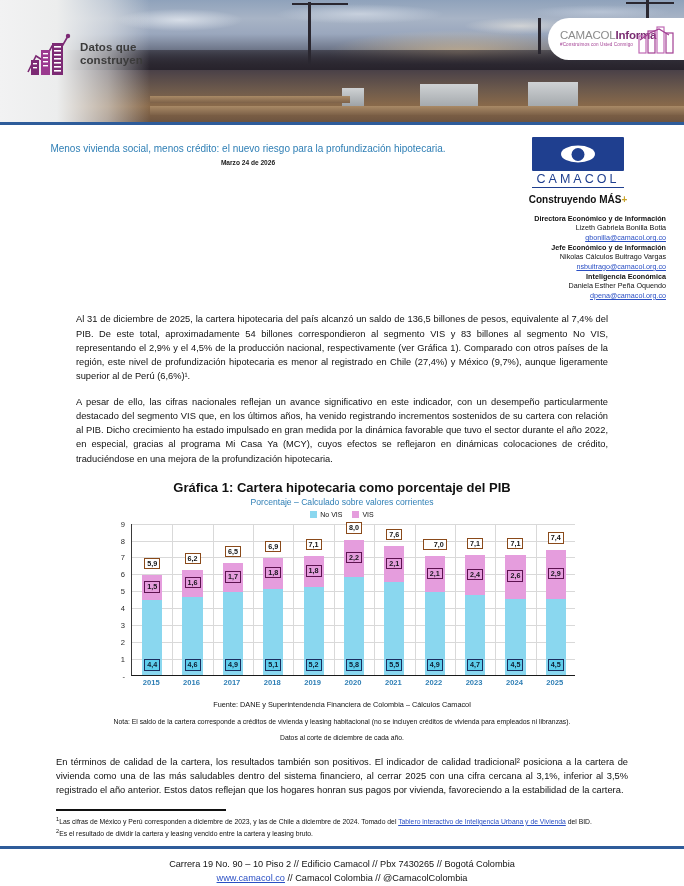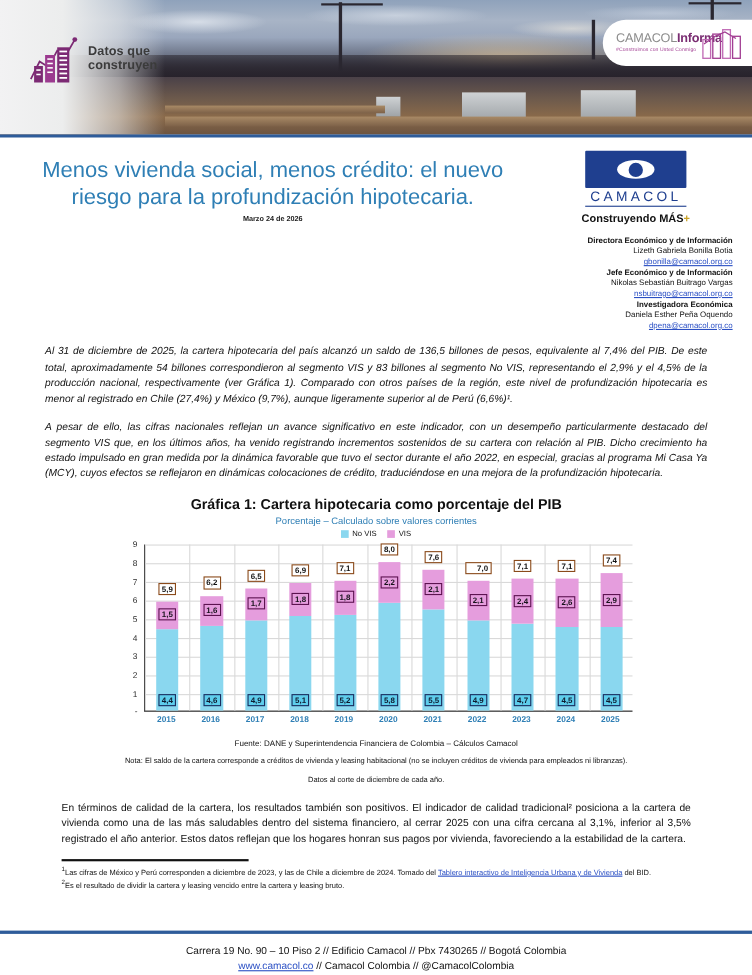--- a/index.html
+++ b/index.html
@@ -81,21 +81,21 @@
   .blue-rule { width:684px; height:3px; background:#2e5c9a; }
 
   
   .page { position:relative; width:684px; padding:0 0 0 0; }
 
   .content-wrap { display:flex; padding:10px 14px 0 14px; }
   .main-col { width:468px; }
   .side-col { width:186px; padding-left:6px; }
 
   .title {
-    color:#2f7fb5; font-size:20px; line-height:1.22;
+    color:#2f7fb5; font-size:10px; line-height:1.22;
     text-align:center; margin:8px 10px 0 10px; font-weight:400;
   }
   .subdate {
     text-align:center; font-size:6.6px; color:#1b1b1b;
     margin-top:4px; font-weight:bold;
   }
 
   
   .camacol-logo-box {
     width:92px; height:34px; margin:2px auto 0 auto;
@@ -297,33 +297,33 @@
       <div class="construyendo"><span>Construyendo MÁS</span><span class="plus">+</span></div>
 
       <div class="staff">
         <div>
           <div class="staff-role">Directora Económico y de Información</div>
           <div class="staff-name">Lizeth Gabriela Bonilla Botia</div>
           <a class="staff-mail" href="#">gbonilla@camacol.org.co</a>
         </div>
         <div>
           <div class="staff-role">Jefe Económico y de Información</div>
-          <div class="staff-name">Nikolas Sebastián Buitrago Vargas</div>
+          <div class="staff-name">Nikolas Cálculos Buitrago Vargas</div>
           <a class="staff-mail" href="#">nsbuitrago@camacol.org.co</a>
         </div>
         <div>
-          <div class="staff-role">Investigadora Económica</div>
+          <div class="staff-role">Inteligencia Económica</div>
           <div class="staff-name">Daniela Esther Peña Oquendo</div>
           <a class="staff-mail" href="#">dpena@camacol.org.co</a>
         </div>
       </div>
     </div>
   </div>
 
-  <div style="padding:0 41px;font-style:italic;">
+  <div style="padding:0 76px;">
     <p class="body">Al 31 de diciembre de 2025, la cartera hipotecaria del país alcanzó un saldo de 136,5 billones de pesos, equivalente al 7,4% del PIB. De este total, aproximadamente 54 billones correspondieron al segmento VIS y 83 billones al segmento No VIS, representando el 2,9% y el 4,5% de la producción nacional, respectivamente (ver Gráfica 1). Comparado con otros países de la región, este nivel de profundización hipotecaria es menor al registrado en Chile (27,4%) y México (9,7%), aunque ligeramente superior al de Perú (6,6%)¹.</p>
     <p class="body">A pesar de ello, las cifras nacionales reflejan un avance significativo en este indicador, con un desempeño particularmente destacado del segmento VIS que, en los últimos años, ha venido registrando incrementos sostenidos de su cartera con relación al PIB. Dicho crecimiento ha estado impulsado en gran medida por la dinámica favorable que tuvo el sector durante el año 2022, en especial, gracias al programa Mi Casa Ya (MCY), cuyos efectos se reflejaron en dinámicas colocaciones de crédito, traduciéndose en una mejora de la profundización hipotecaria.</p>
   </div>
 
   <div class="chart-block">
     <div class="chart-title">Gráfica 1: Cartera hipotecaria como porcentaje del PIB</div>
     <div class="chart-sub">Porcentaje – Calculado sobre valores corrientes</div>
     <div class="legend">
       <div class="legend-item">
         <span class="sw" style="background:#8ad7ef"></span>

